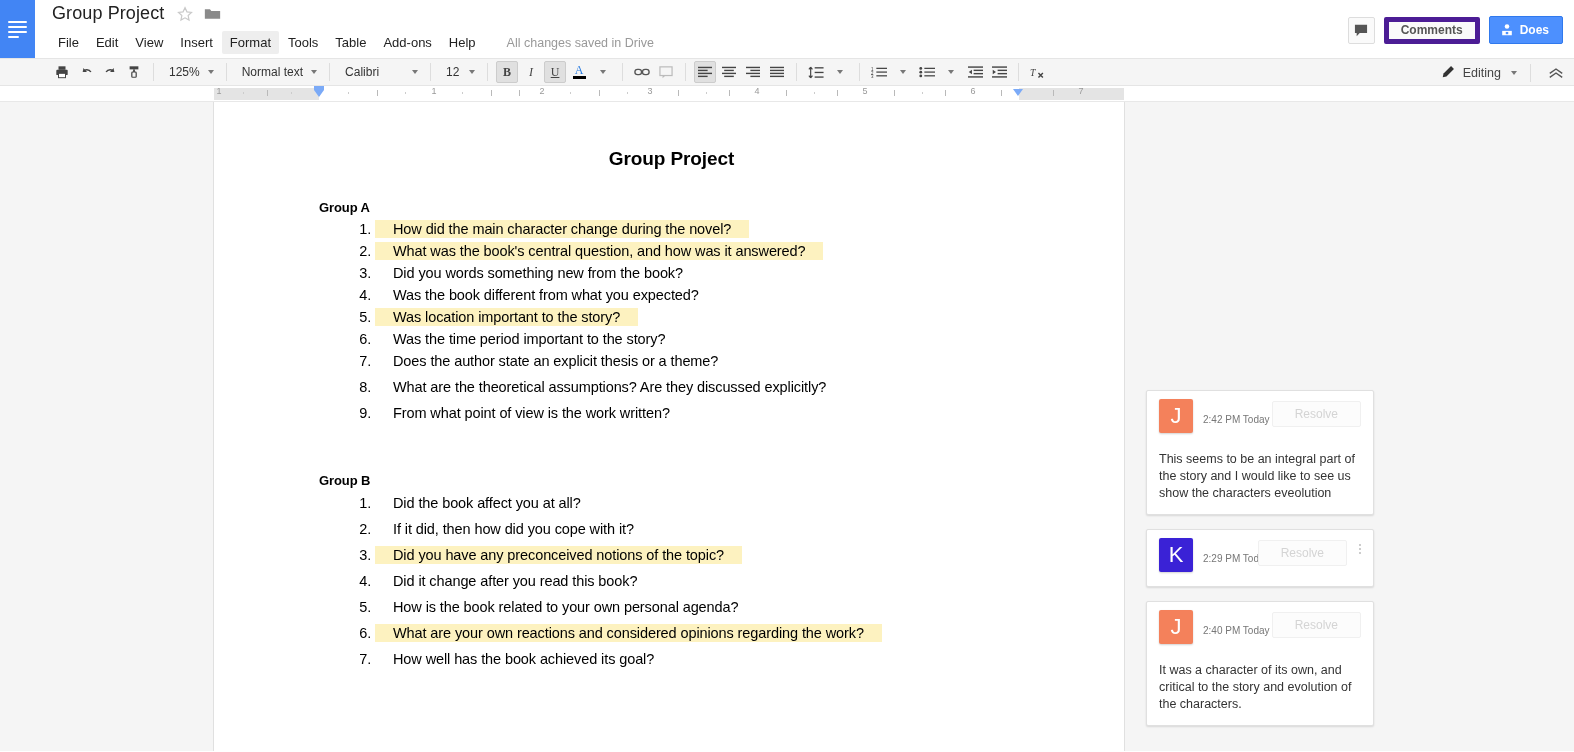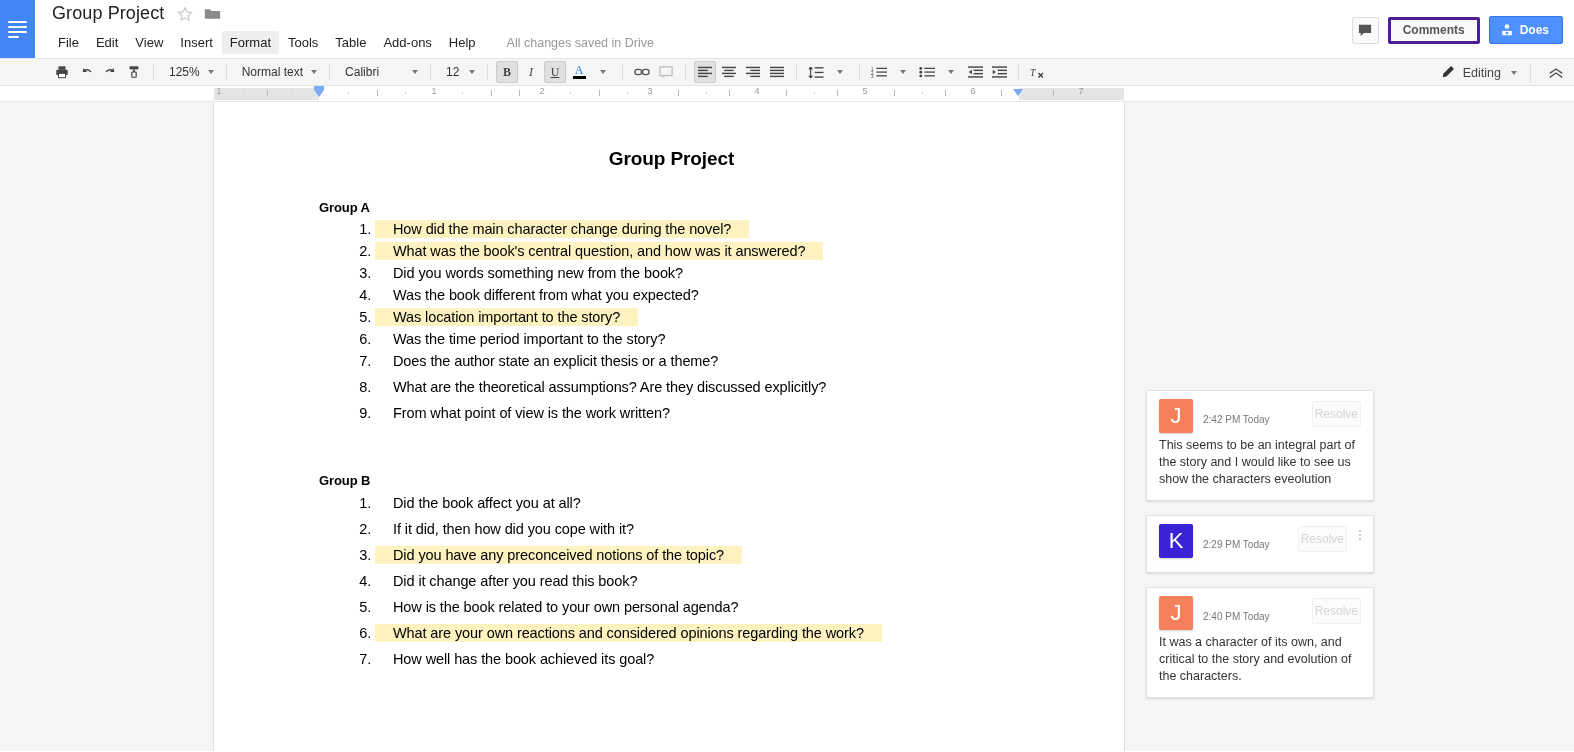--- a/index.html
+++ b/index.html
@@ -80,21 +80,21 @@
     width: 27px; height: 27px;
     border: 1px solid #dddddd;
     border-radius: 2px;
     background: #fafafa;
     display: flex; align-items: center; justify-content: center;
     margin-right: 9px;
   }
   .comments-btn {
     height: 27px;
     padding: 0 12px;
-    border: 3px solid #4c1d95;
+    border: 5px solid #4c1d95;
     border-radius: 2px;
     background: #fafafa;
     color: #555555;
     font-size: 12px; font-weight: bold;
     display: flex; align-items: center;
     margin-right: 9px;
   }
   .share-btn {
     height: 28px;
     padding: 0 13px 0 10px;
@@ -296,21 +296,21 @@
     position: absolute;
     left: 44px; top: 13px;
     font-size: 10px;
     color: #777777;
     white-space: nowrap;
   }
   .resolve-btn {
     position: absolute;
     right: 0; top: 0;
     height: 26px;
-    padding: 0 2px;
+    padding: 0 22px;
     display: flex; align-items: center;
     font-size: 12px;
     color: #d4d4d4;
     border: 1px solid #f0f0f0;
     border-radius: 2px;
     background: #fcfcfc;
   }
   .kebab {
     position: absolute;
     right: -5px; top: 4px;
@@ -318,21 +318,21 @@
     display: flex; flex-direction: column; align-items: center;
   }
   .kebab i {
     width: 2px; height: 2px; background: #bdbdbd;
     border-radius: 50%; margin-bottom: 2px;
   }
   .ctext {
     font-size: 12.5px;
     line-height: 17px;
     color: #333333;
-    margin-top: 2px;
+    margin-top: 16px;
   }
 </style>
 </head>
 <body>
 
 <div class="topbar">
 
   <div class="docs-logo">
     <div class="logo-lines">
         <i></i>

